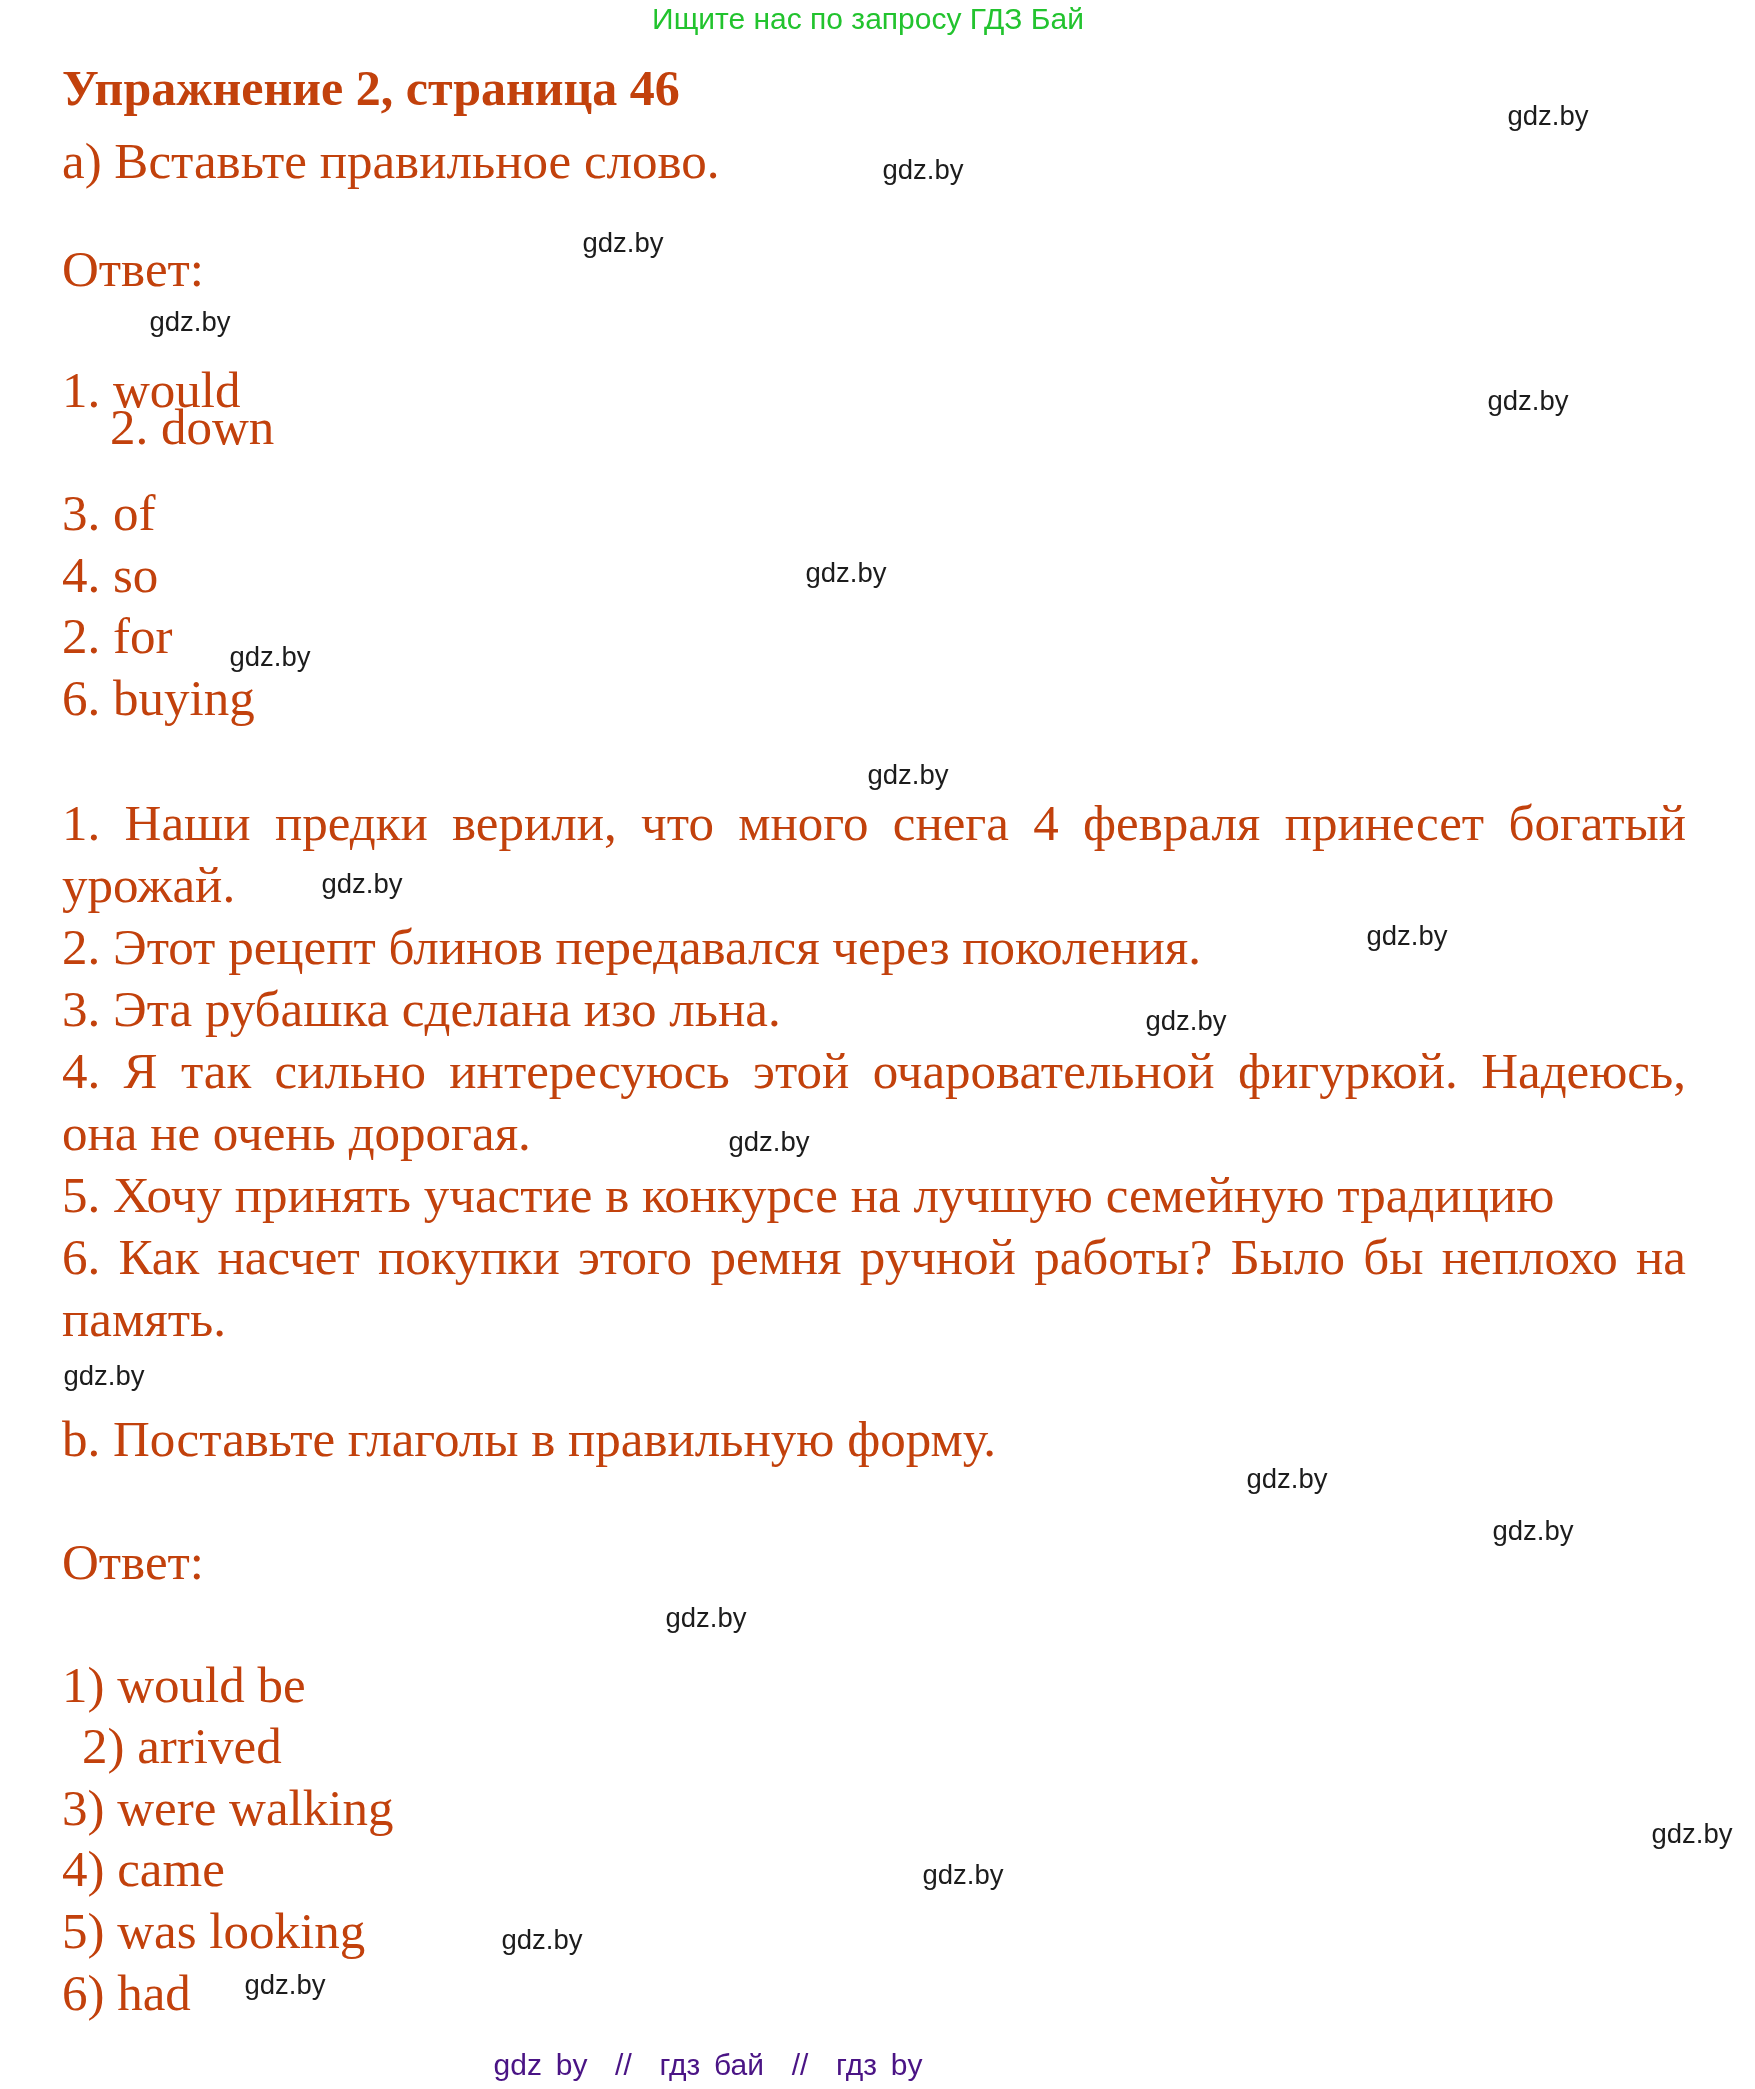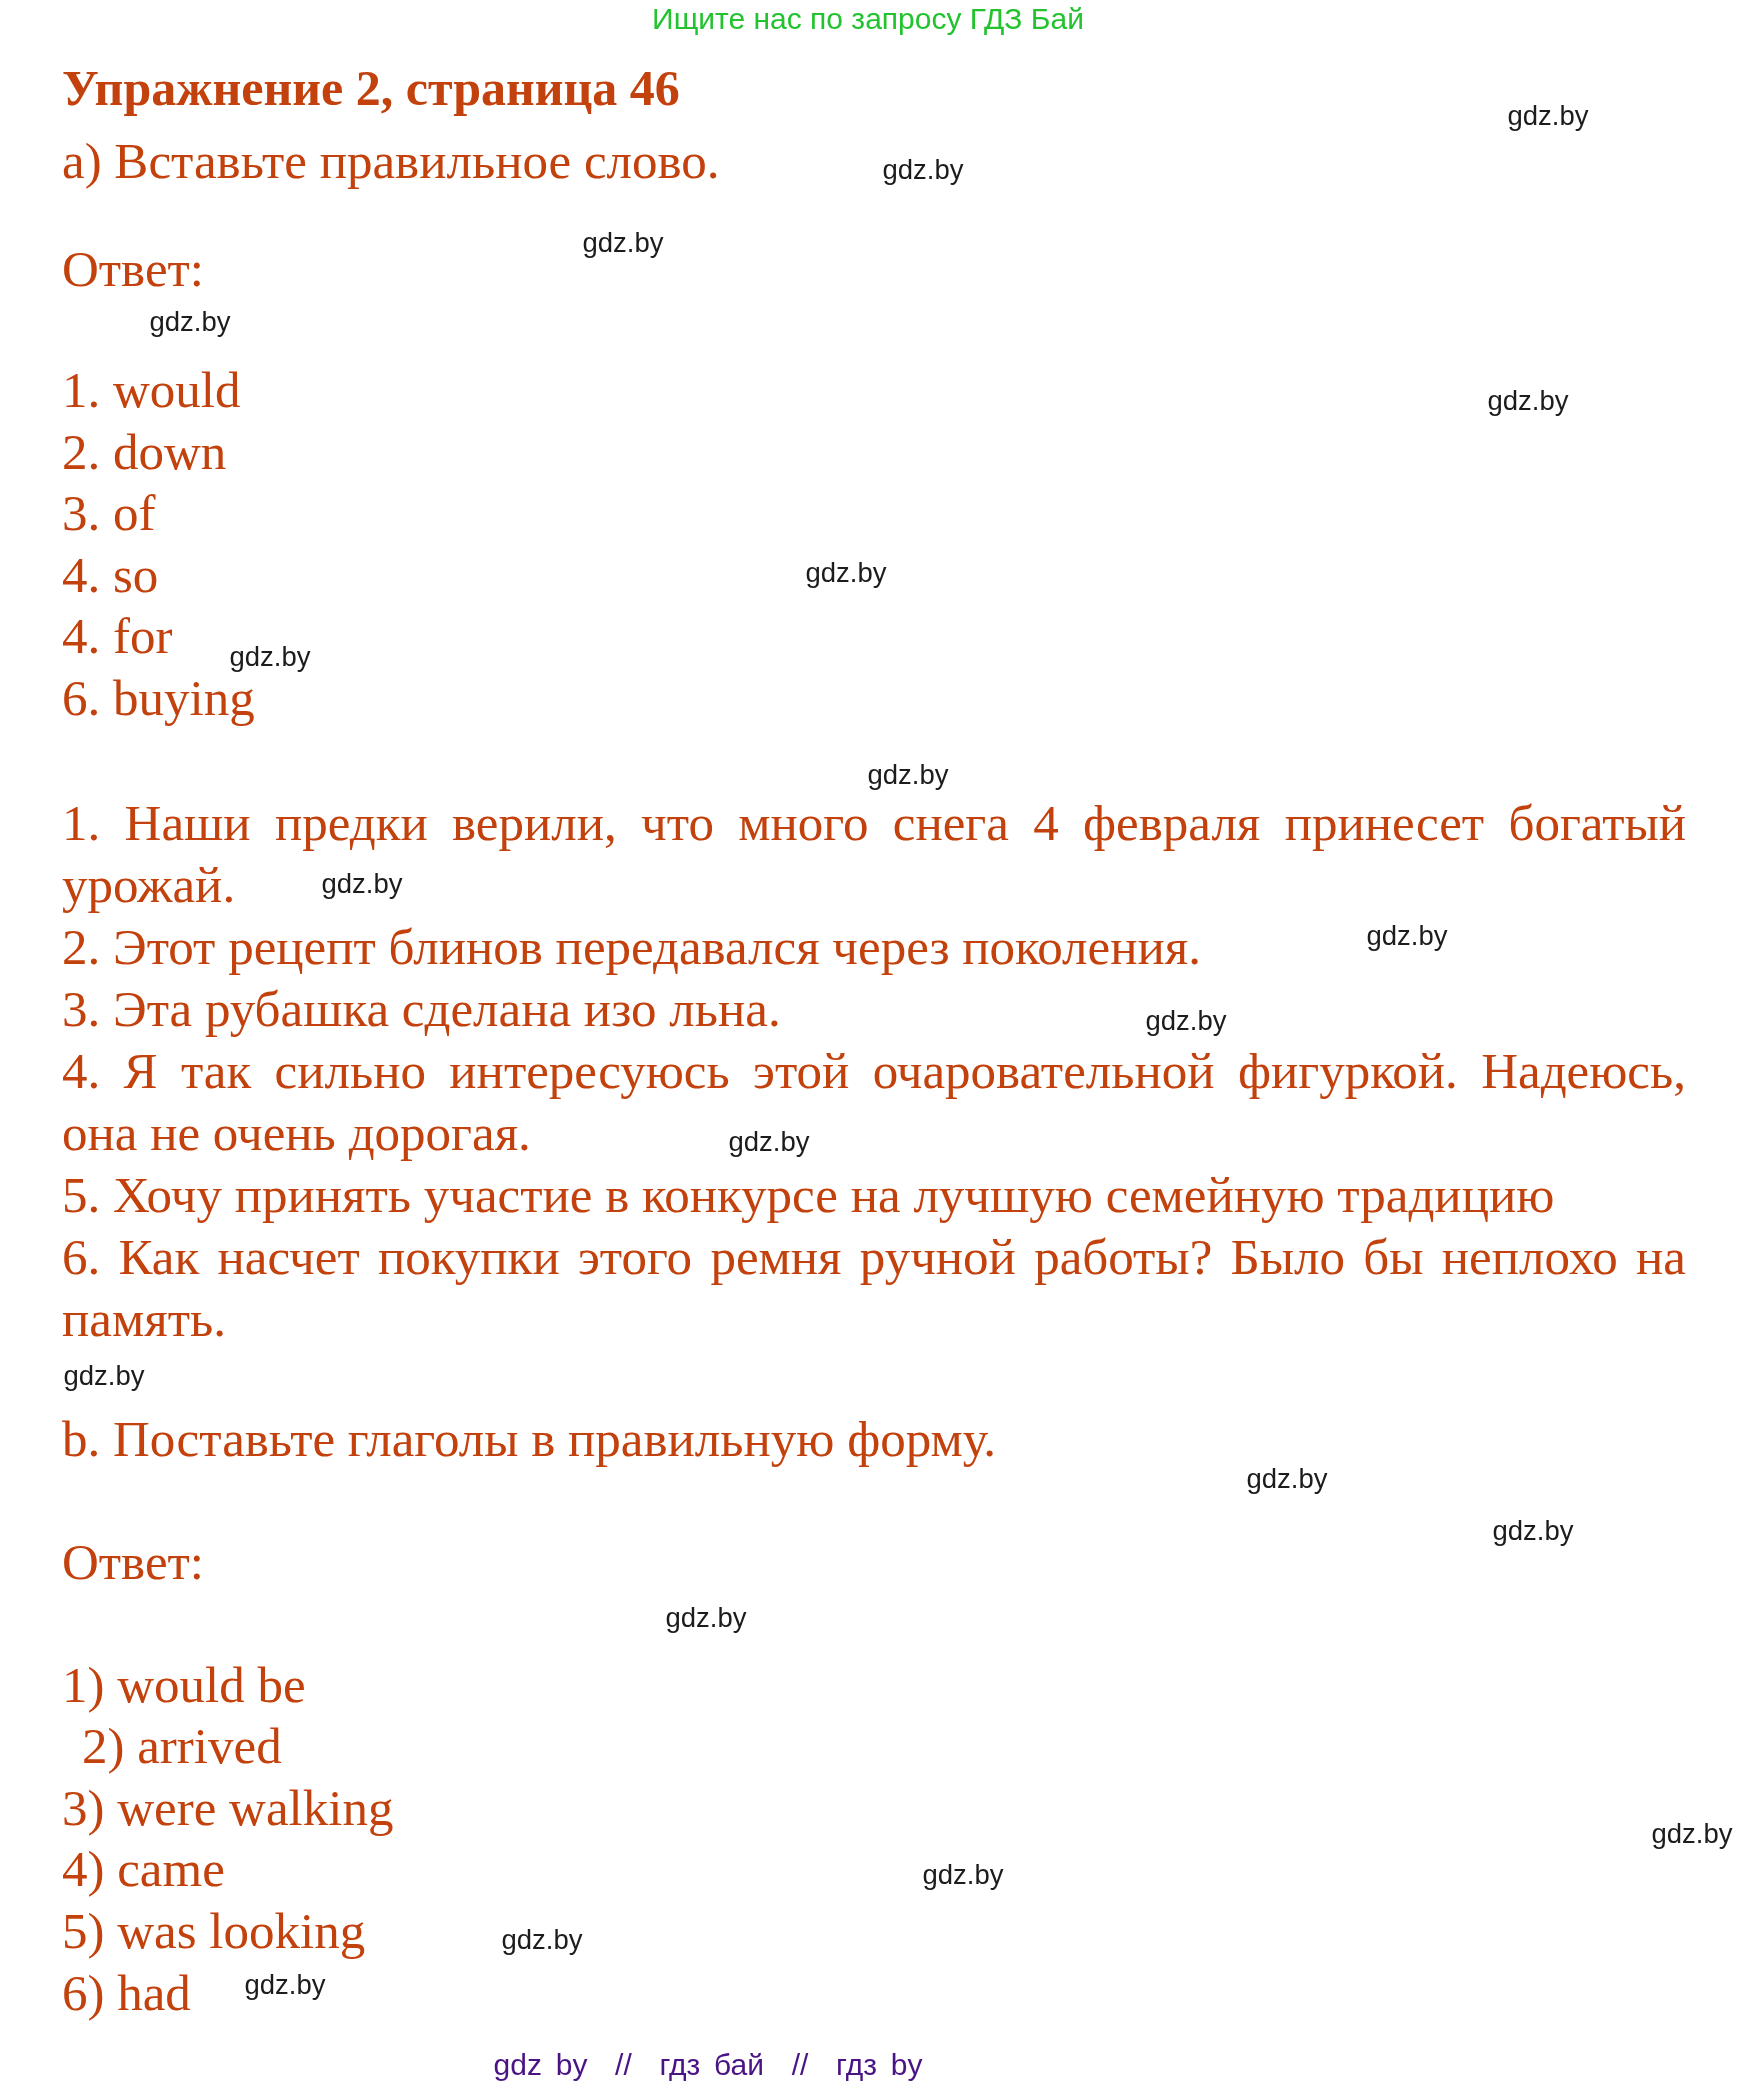--- a/index.html
+++ b/index.html
@@ -35,24 +35,24 @@
 <div class="ad-top sans">Ищите нас по запросу ГДЗ Бай</div>
 
 <div class="line serif title" style="top:57px;">Упражнение 2, страница 46</div>
 
 <div class="line serif" style="top:130px;">a) Вставьте правильное слово.</div>
 
 <div class="line serif" style="top:238px;">Ответ:</div>
 
 <div>
   <div class="line serif" style="top:359px;">1. would</div>
-  <div class="line serif" style="top:421px;">2. down</div>
+  <div class="line serif" style="top:396px;margin-left:48px;">2. down</div>
   <div class="line serif" style="top:482px;">3. of</div>
   <div class="line serif" style="top:544px;">4. so</div>
-  <div class="line serif" style="top:605px;">4. for</div>
+  <div class="line serif" style="top:605px;">2. for</div>
   <div class="line serif" style="top:667px;">6. buying</div>
 </div>
 
 <div class="justify-block serif" style="top:792px;">
   <p>1. Наши предки верили, что много снега 4 февраля принесет богатый урожай.</p>
   <p>2. Этот рецепт блинов передавался через поколения.</p>
   <p>3. Эта рубашка сделана изо льна.</p>
   <p>4. Я так сильно интересуюсь этой очаровательной фигуркой. Надеюсь, она не очень дорогая.</p>
   <p>5. Хочу принять участие в конкурсе на лучшую семейную традицию</p>
   <p>6. Как насчет покупки этого ремня ручной работы? Было бы неплохо на память.</p>

